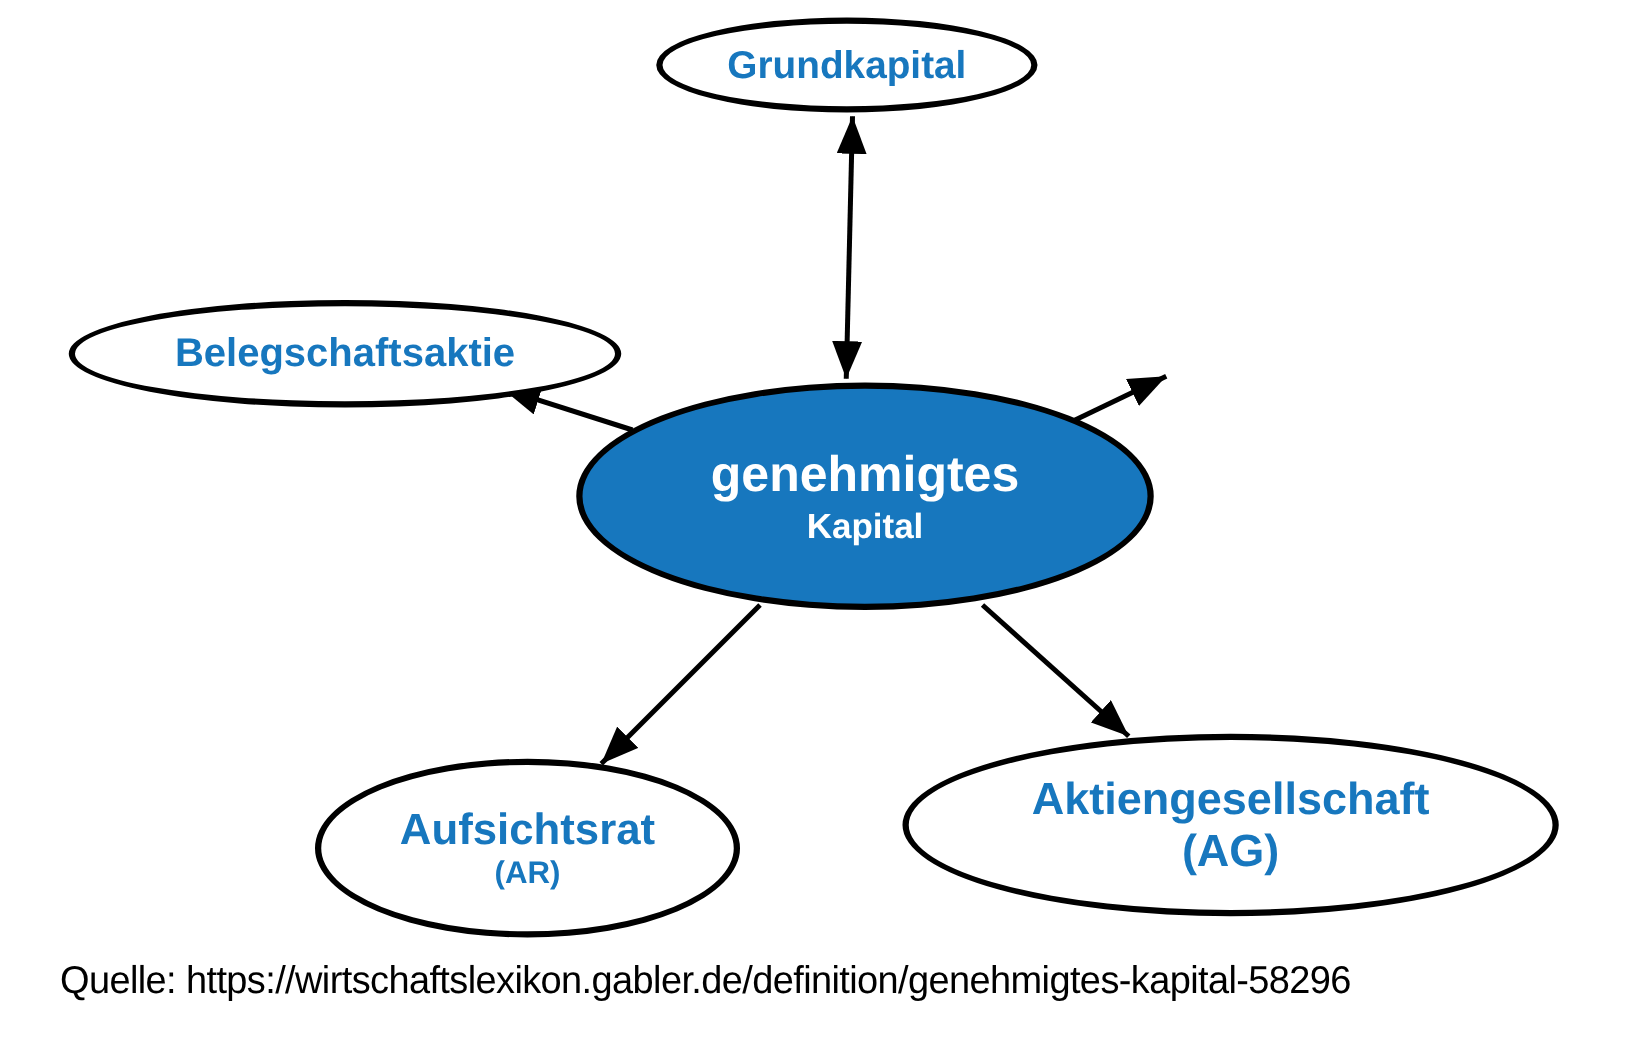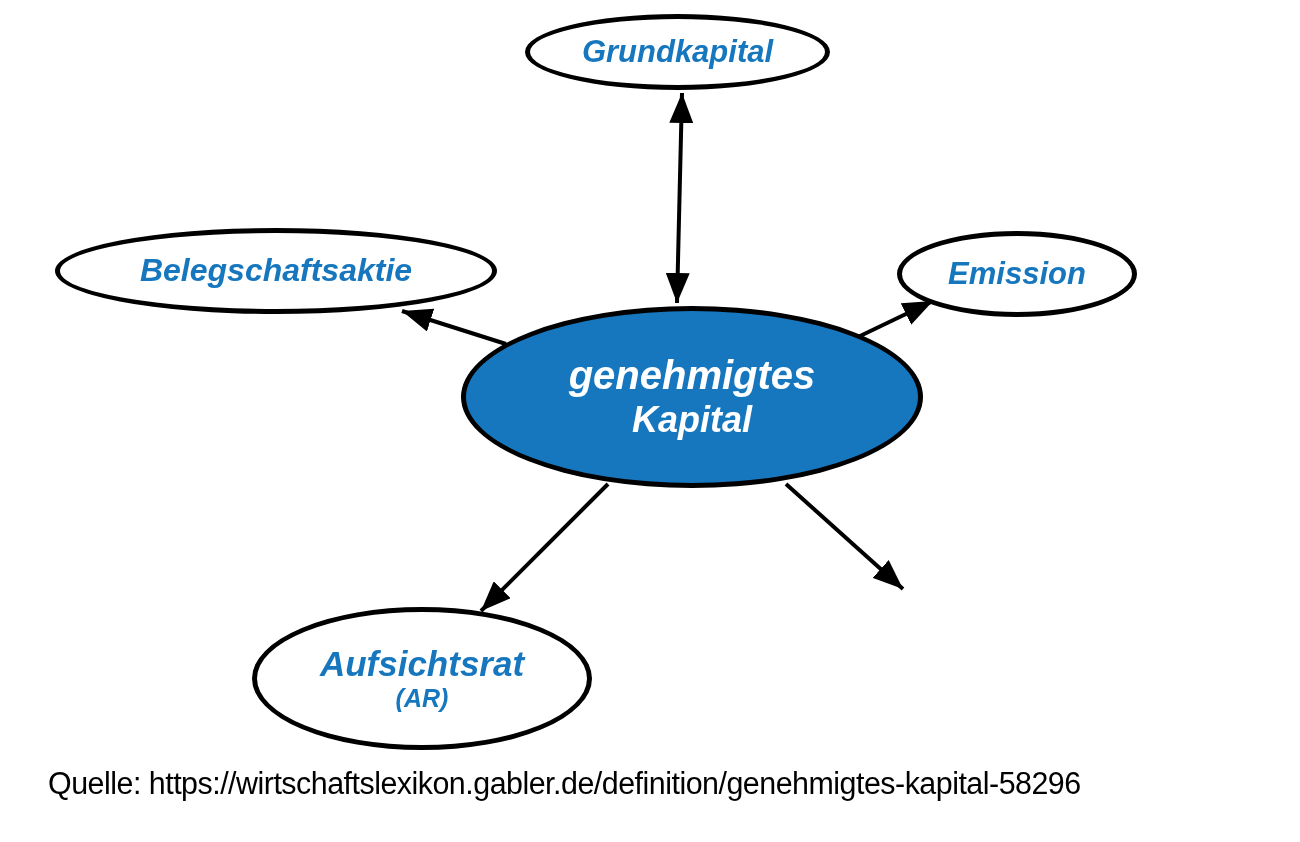--- a/index.html
+++ b/index.html
@@ -39,21 +39,20 @@
     align-items:center;
     justify-content:center;
     text-align:center;
   }
   .node-label{
     display:block;
     font-weight:bold;
     color:var(--accent);
     line-height:1.18;
     white-space:nowrap;
-    font-style:italic;
   }
   .node.center{
     background:var(--accent);
   }
   .node.center .node-label{
     color:var(--center-text);
   }
   .source{
     position:absolute;
     left:48px;
@@ -84,34 +83,35 @@
     <line class="edge" x1="506" y1="344" x2="402" y2="311" marker-end="url(#ah)"></line>
     <line class="edge" x1="858" y1="337" x2="933" y2="301" marker-end="url(#ah)"></line>
     <line class="edge" x1="608" y1="484" x2="481" y2="611" marker-end="url(#ah)"></line>
     <line class="edge" x1="786" y1="484" x2="903" y2="589" marker-end="url(#ah)"></line>
   </svg>
 
   <div class="node" style="left:525px;top:14px;width:305px;height:76px;">
     <span class="node-label" style="font-size:31px;">Grundkapital</span>
   </div>
 
-  <div class="node" style="left:55px;top:228px;width:442px;height:86px;">
+  <div class="node" style="left:55px;top:240px;width:442px;height:86px;">
     <span class="node-label" style="font-size:32px;">Belegschaftsaktie</span>
   </div>
 
-  <div class="node" style="left:897px;top:231px;width:240px;height:86px;">
-    <span class="node-label" style="font-size:31px;">Emission</span>
-  </div>
 
   <div class="node center" style="left:461px;top:306px;width:462px;height:182px;">
     <span class="node-label" style="font-size:40px;">genehmigtes</span>
-    <span class="node-label" style="font-size:36px;text-align:center;">Kapital</span>
+    <span class="node-label" style="font-size:28px;text-align:center;">Kapital</span>
   </div>
 
   <div class="node" style="left:252px;top:607px;width:340px;height:143px;">
     <span class="node-label" style="font-size:35px;">Aufsichtsrat</span>
     <span class="node-label" style="font-size:25px;">(AR)</span>
   </div>
 
+  <div class="node" style="left:722px;top:587px;width:525px;height:146px;">
+    <span class="node-label" style="font-size:36px;">Aktiengesellschaft</span>
+    <span class="node-label" style="font-size:36px;">(AG)</span>
+  </div>
 
   <div class="source">Quelle: https://wirtschaftslexikon.gabler.de/definition/genehmigtes-kapital-58296</div>
 
 </div>
 
 </body></html>

